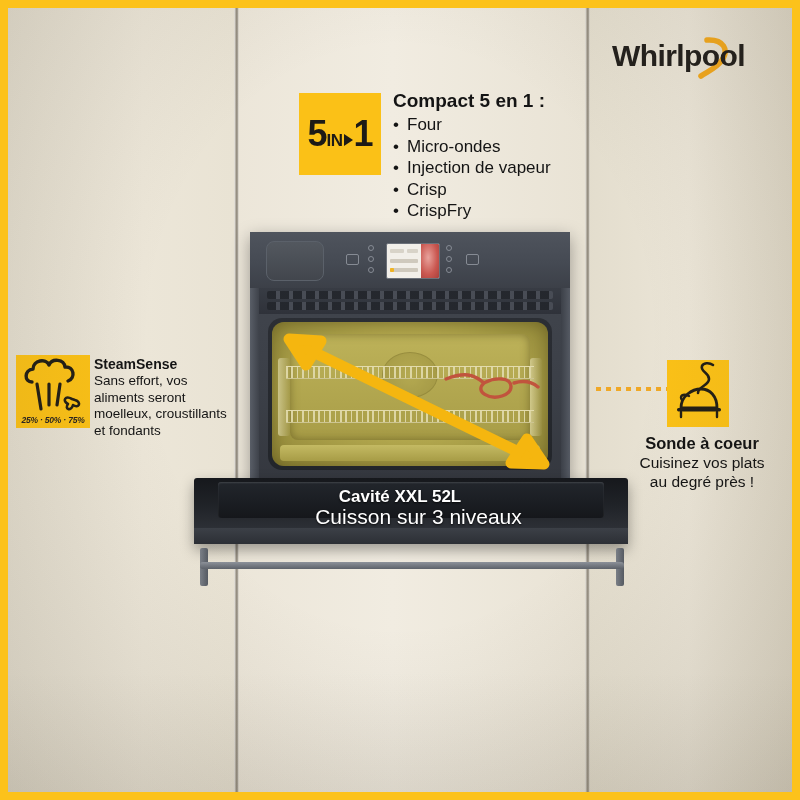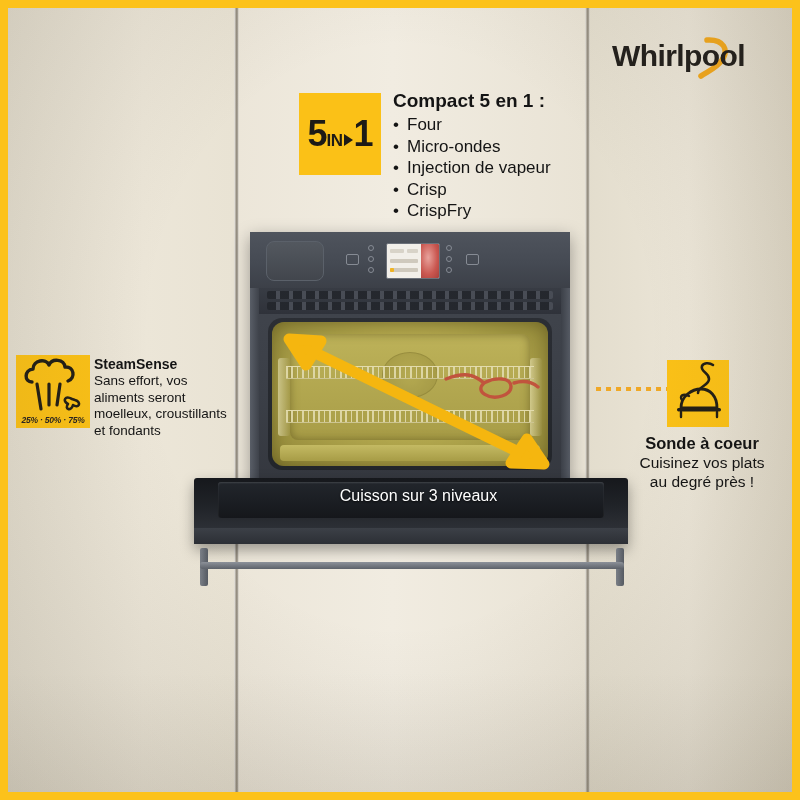--- a/index.html
+++ b/index.html
@@ -129,21 +129,21 @@
   .door{position:absolute;left:186px;top:470px;width:434px;height:66px;
     background:linear-gradient(180deg,#16181c 0%,#202328 42%,#2b2e34 72%,#3a3e45 100%);
     border-radius:3px;box-shadow:0 6px 14px rgba(0,0,0,.35);}
   .door-glass{position:absolute;left:24px;top:4px;right:24px;height:36px;border-radius:3px;
     background:linear-gradient(180deg,#22262c,#15171b);
     box-shadow:inset 0 1px 2px rgba(255,255,255,.14);}
   .door-cap{position:absolute;left:0;right:0;bottom:0;height:16px;
     background:linear-gradient(180deg,#3c4047,#2c2f35);}
   .door-txt{position:absolute;left:0;right:0;top:8px;text-align:center;color:#fff;z-index:4;}
   .door-t1{font-size:17px;font-weight:bold;line-height:21px;text-shadow:0 1px 2px rgba(0,0,0,.8);}
-  .door-t2{font-size:16px;line-height:19px;text-shadow:0 1px 2px rgba(0,0,0,.8);margin-left:37px;}
+  .door-t2{font-size:21px;line-height:19px;text-shadow:0 1px 2px rgba(0,0,0,.8);margin-left:37px;}
   .handle{position:absolute;left:192px;top:540px;width:424px;height:40px;}
   .handle-bar{position:absolute;left:0;right:0;top:14px;height:7px;border-radius:3px;
     background:linear-gradient(180deg,#8d929a,#5d626a);}
   .handle-leg{position:absolute;top:0;width:8px;height:38px;border-radius:2px;
     background:linear-gradient(90deg,#7b8088,#565b63);}
   .handle-leg.hl{left:0;}
   .handle-leg.hr{right:0;}
 </style>
 </head>
 <body>
@@ -274,20 +274,21 @@
       <polygon points="281,331 313,333 298,357" stroke-linejoin="round"></polygon>
       <polygon points="536,456 503,455 519,431" stroke-linejoin="round"></polygon>
     </g>
   </svg>
 
   <div class="door">
     <div class="door-glass"></div>
     <div class="door-cap"></div>
   </div>
   <div class="door-txt" style="top:478px;">
+    <div class="door-t1">Cavité XXL 52L</div>
     <div class="door-t2">Cuisson sur 3 niveaux</div>
   </div>
 
   <div class="handle">
     <div class="handle-leg hl"></div>
     <div class="handle-leg hr"></div>
     <div class="handle-bar"></div>
   </div>
 
   <div class="vign"></div>

